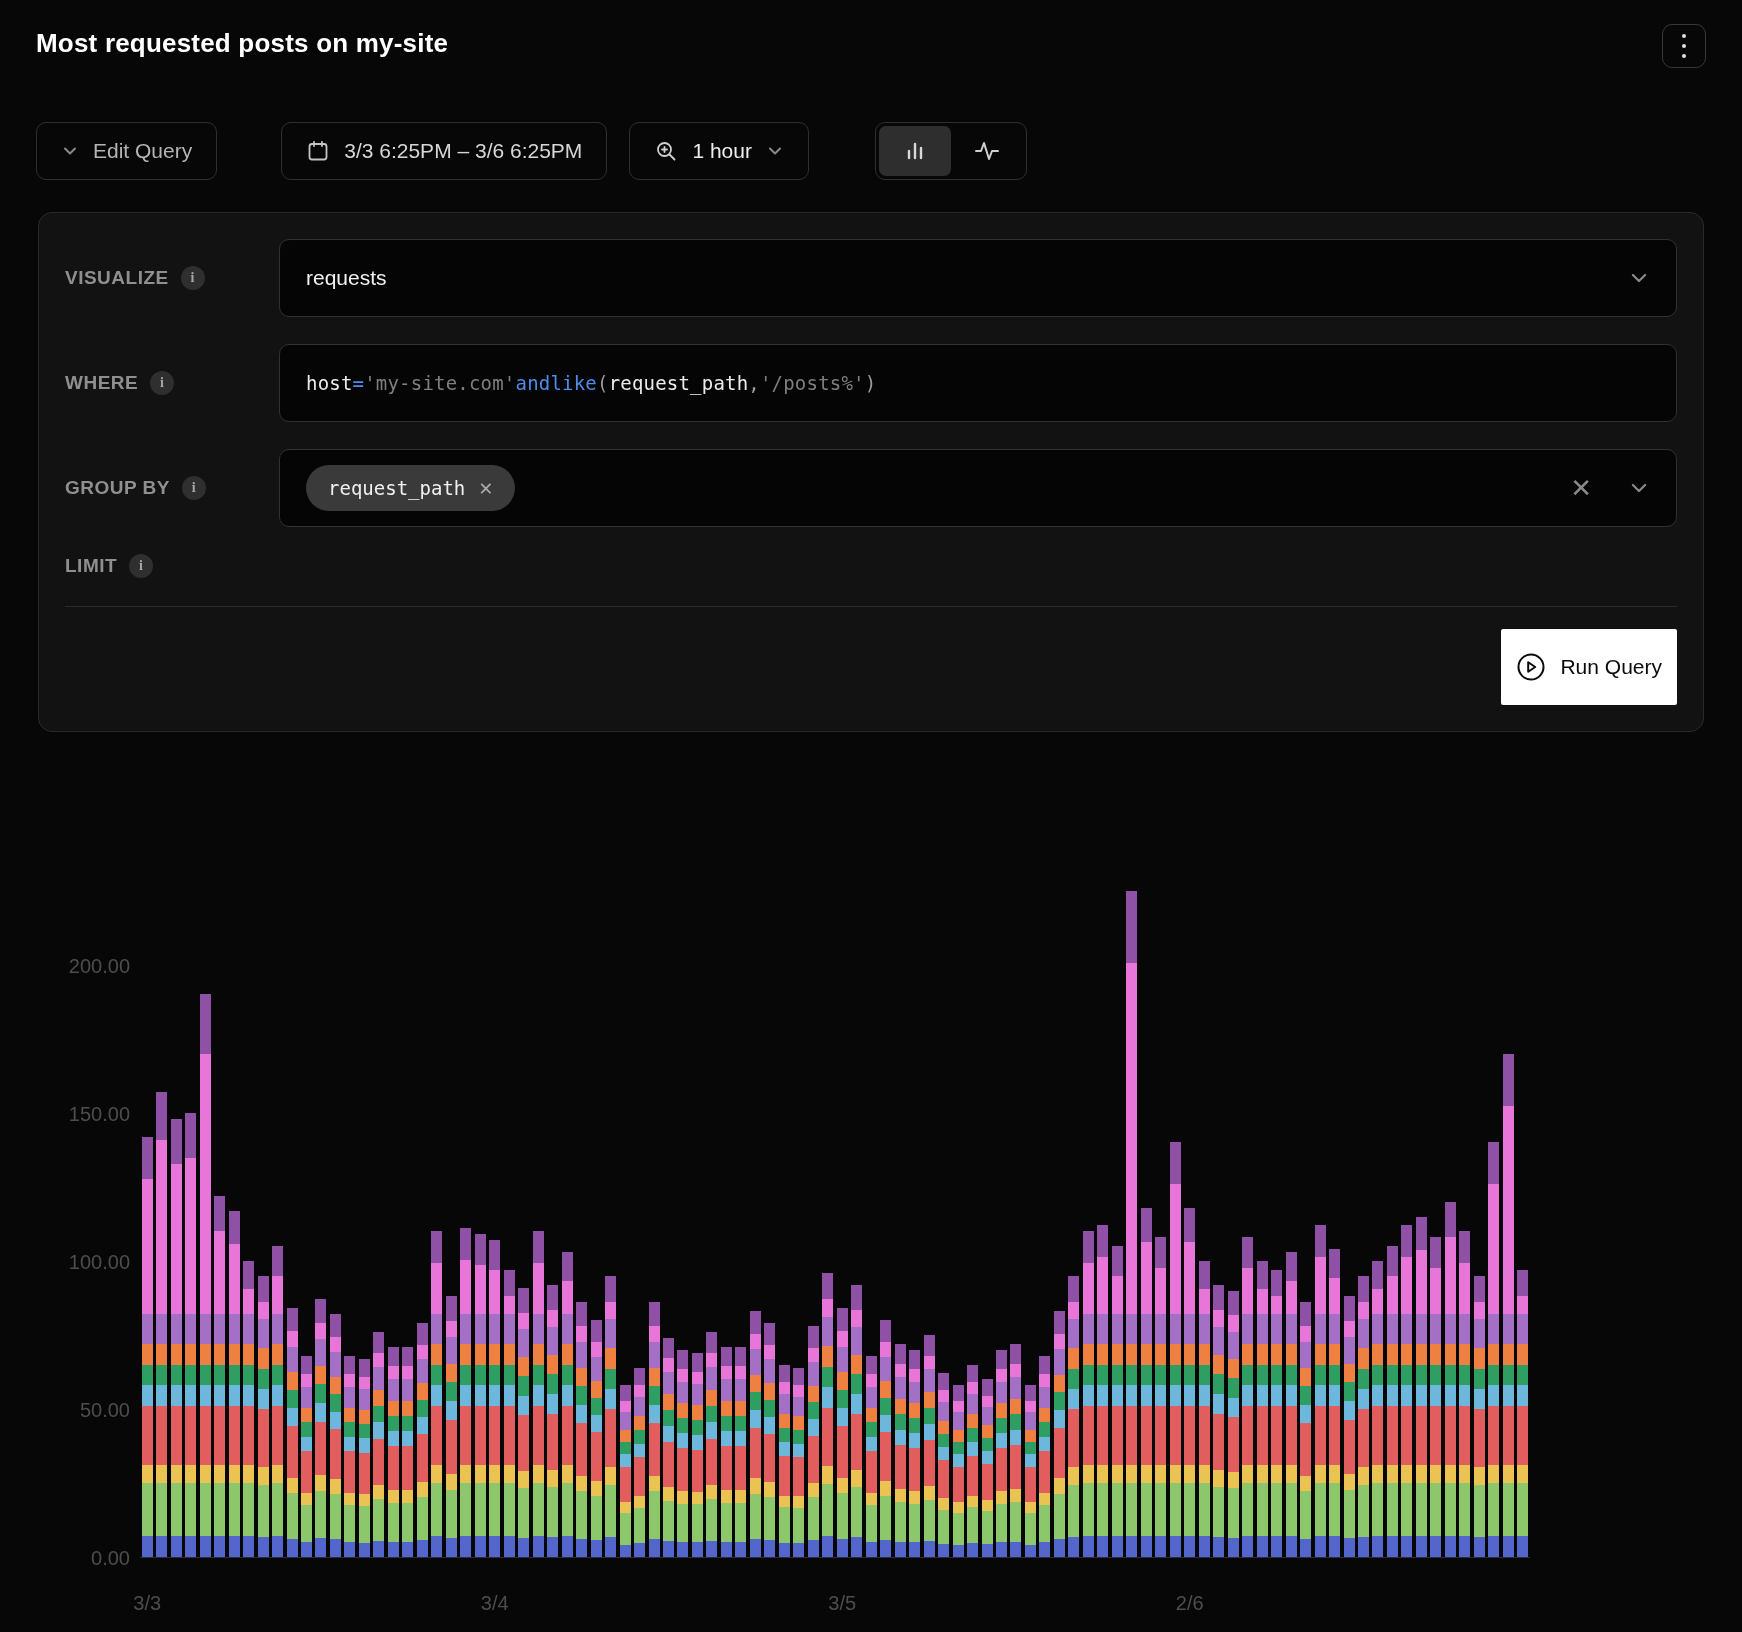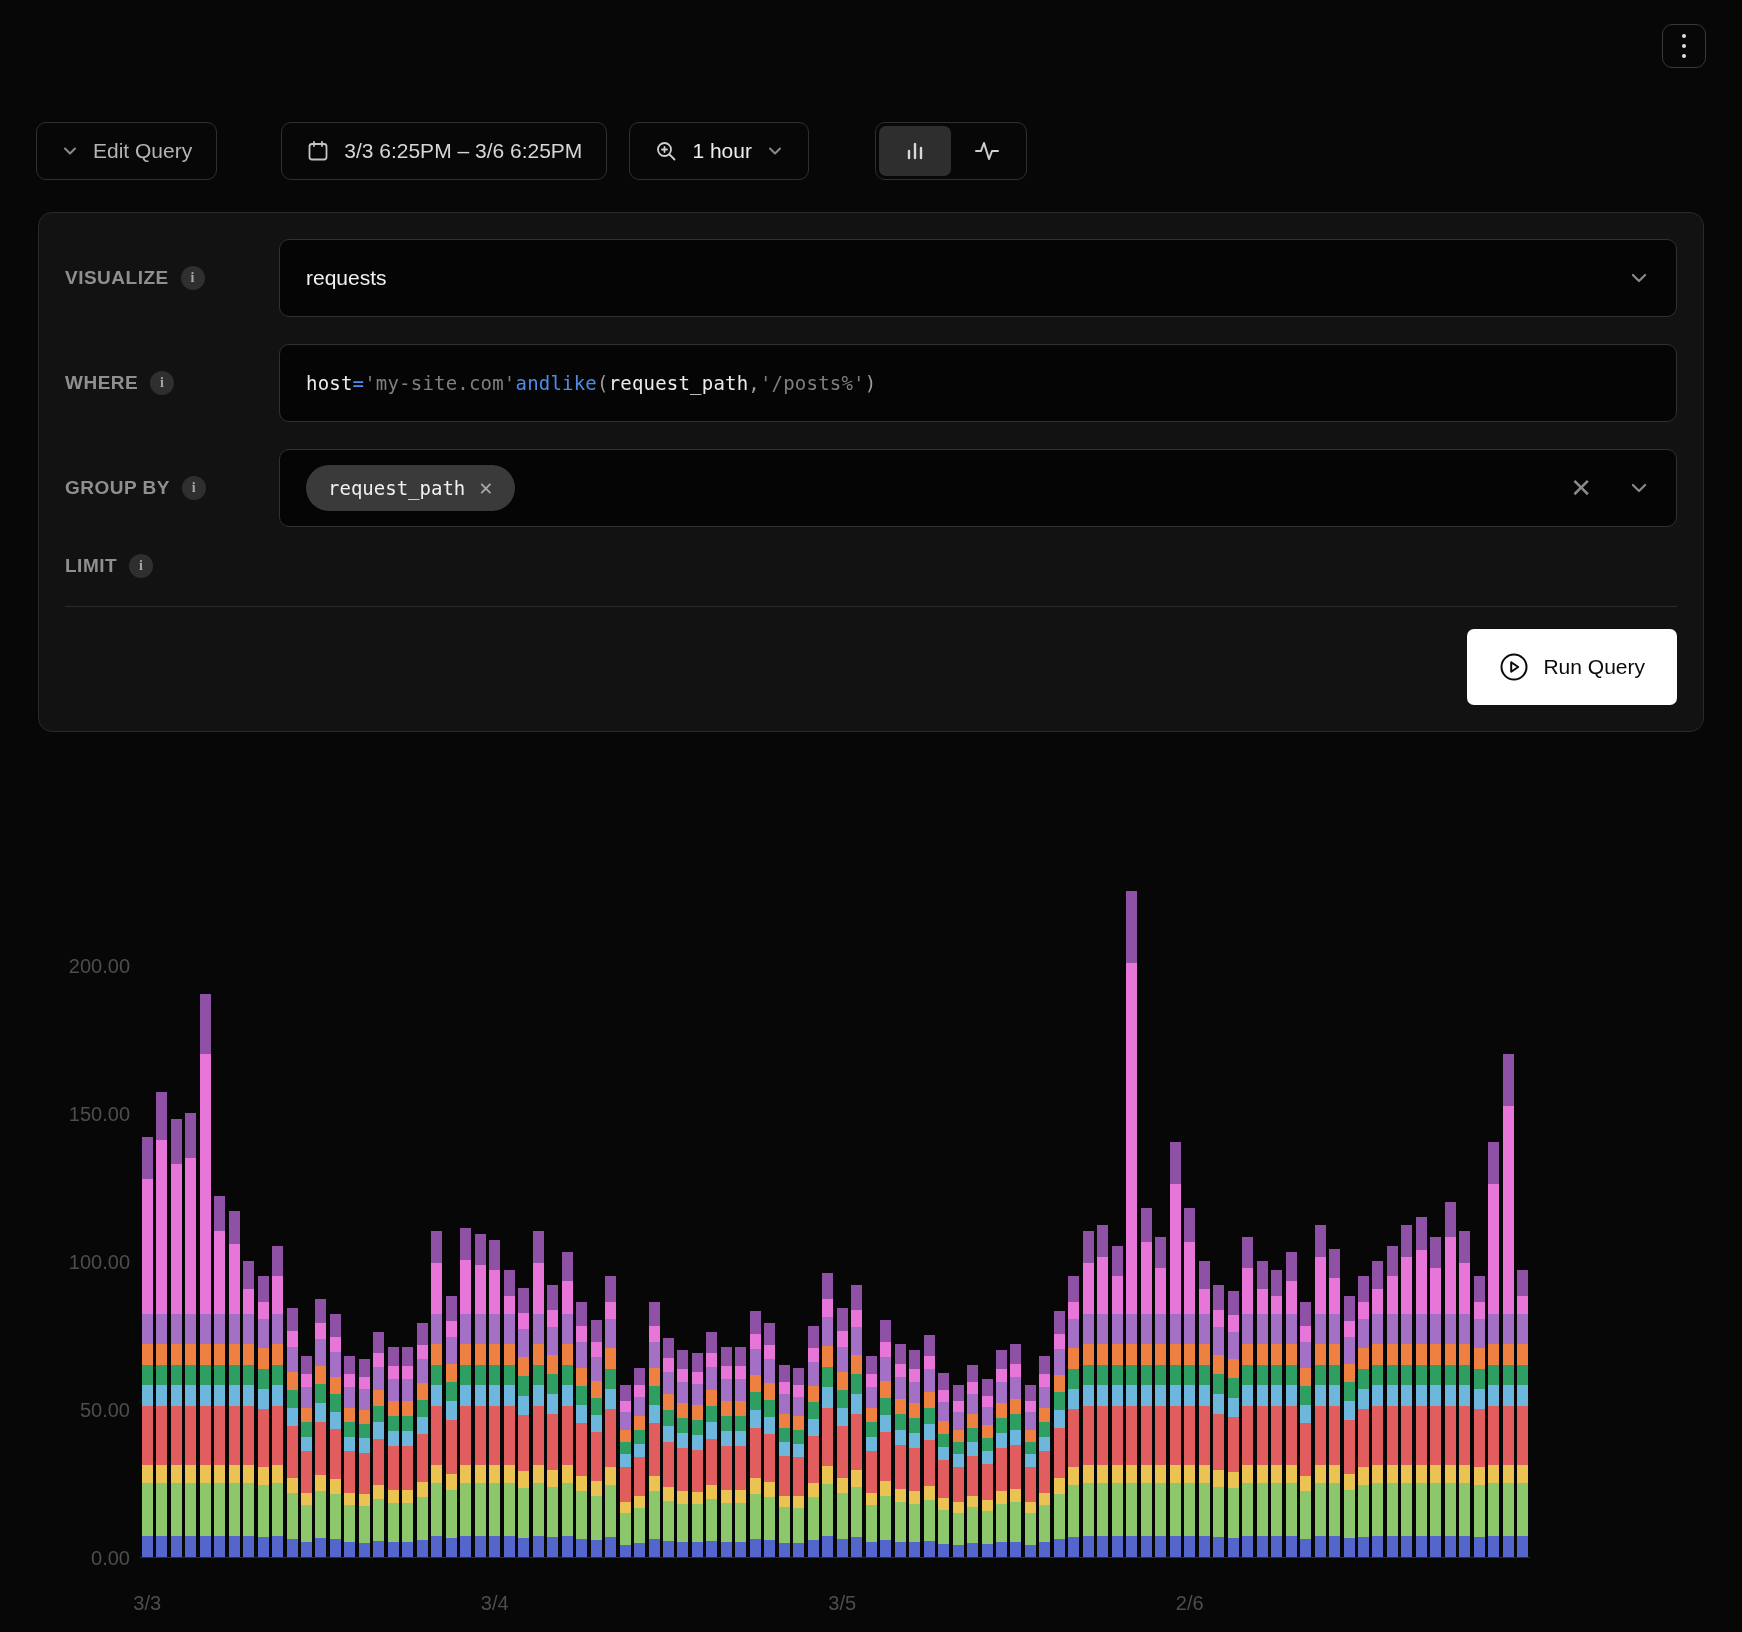--- a/index.html
+++ b/index.html
@@ -32,35 +32,38 @@
   .info { width:24px; height:24px; border-radius:50%; background:#2f2f2f; color:#a6a6a6; font-size:14px; font-weight:700; display:flex; align-items:center; justify-content:center; font-family:"Liberation Serif", serif; }
   .field { position:relative; flex:1; height:78px; background:#050505; border:1px solid #313131; border-radius:10px; display:flex; align-items:center; padding:0 26px; color:#f2f2f2; font-size:21px; cursor:pointer; }
   .field .chev-r { position:absolute; right:26px; top:50%; transform:translateY(-50%); color:#8a8a8a; }
   .field .clear-x { position:absolute; right:84px; top:50%; transform:translateY(-50%); color:#8a8a8a; font-size:26px; line-height:1; }
   .code { font-family:"DejaVu Sans Mono", monospace; font-size:19px; letter-spacing:.2px; }
   .tok-plain { color:#ececec; } .tok-kw { color:#4e8ce8; } .tok-str { color:#7f7f7f; } .tok-pun { color:#9b9b9b; }
   .chip { display:flex; align-items:center; gap:14px; background:#3a3a3a; border-radius:28px; padding:12px 22px; font-family:"DejaVu Sans Mono", monospace; font-size:19px; color:#f0f0f0; }
   .chip .x { color:#a9a9a9; font-size:22px; line-height:1; cursor:pointer; }
   .divider { height:1px; background:#2a2a2a; margin:28px 0 0 0; }
   .panel-footer { display:flex; justify-content:flex-end; margin-top:22px; }
-  .run-btn { height:76px; background:#fff; color:#0b0b0b; border:none; border-radius:7px; display:flex; align-items:center; gap:14px; padding:0 32px; font-size:21px; font-weight:500; font-family:"Liberation Sans", sans-serif; cursor:pointer; }
+  .run-btn { height:76px; background:#fff; color:#0b0b0b; border:none; border-radius:2px; display:flex; align-items:center; gap:14px; padding:0 15px; font-size:21px; font-weight:500; font-family:"Liberation Sans", sans-serif; cursor:pointer; }
 
   
   .chart { position:absolute; left:0; top:862px; width:1742px; height:770px; }
   .plot { position:absolute; left:140px; top:0; width:1390px; height:696px; border-bottom:1px solid #2e2e2e; }
   .ylab { position:absolute; right:1612px; transform:translateY(-50%); color:#4d4d4d; font-size:20px; white-space:nowrap; }
   .xlab { position:absolute; top:730px; transform:translateX(-50%); color:#4d4d4d; font-size:20px; }
   .bar { position:absolute; bottom:0; width:11px; display:flex; flex-direction:column-reverse; }
   .seg { width:100%; }
 </style>
 </head>
 <body>
 
 <div class="page">
 
+  <div class="header">
+    <div class="title">Most requested posts on my-site</div>
+  </div>
   <button class="kebab-btn">
     <span style="display:flex;flex-direction:column;gap:6px;">
         <i></i>
         <i></i>
         <i></i>
       </span>
   </button>
 
   <div class="toolbar">
     <button class="tbtn" style="margin-right:64px;">

